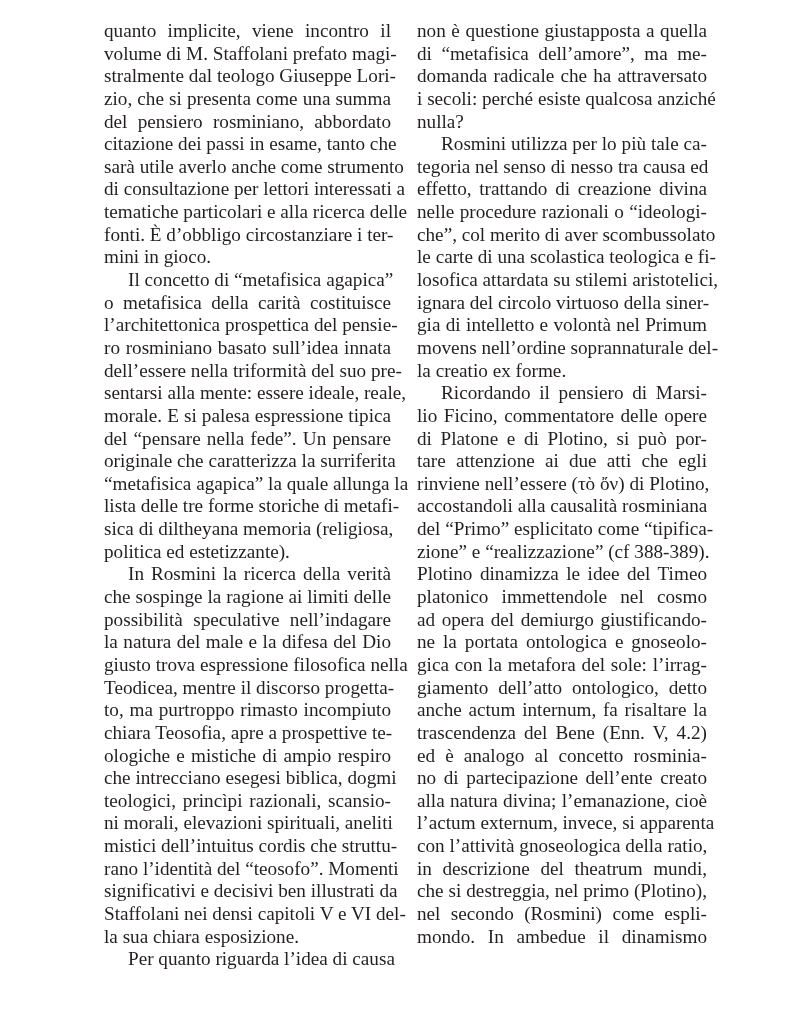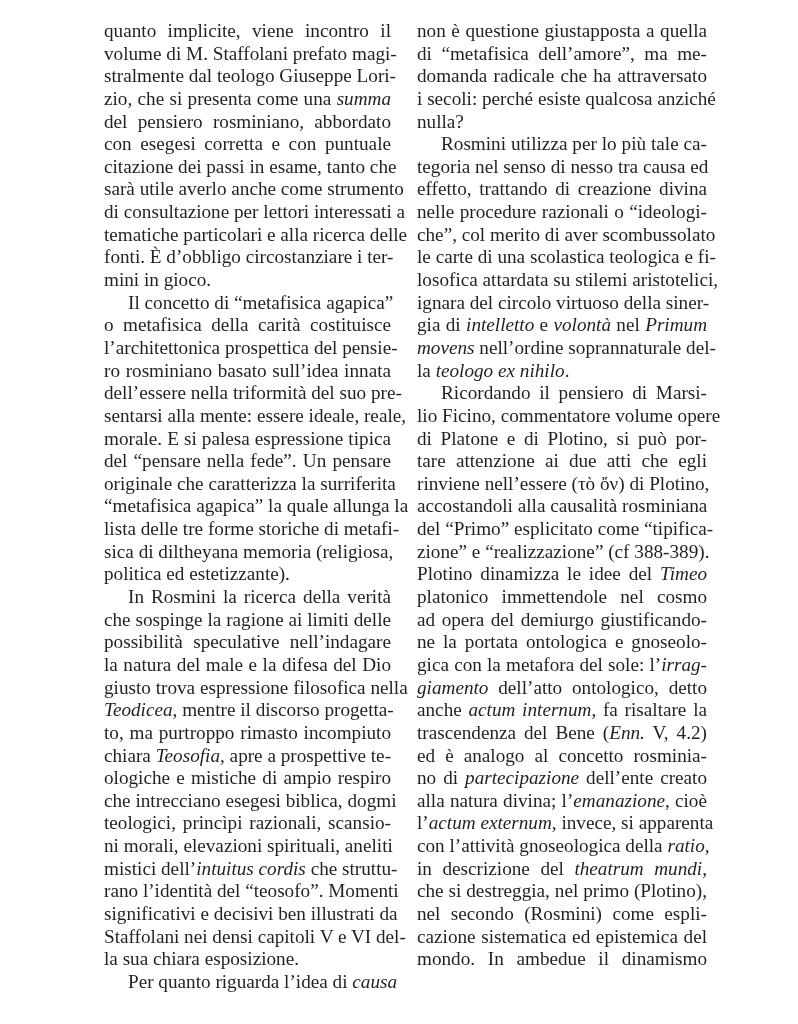--- a/index.html
+++ b/index.html
@@ -17,33 +17,32 @@
   }
   .col-left { left: 104px; width: 287px; }
   .col-right { left: 417px; width: 290px; }
   .line {
     display: block; height: 22.65px; white-space: nowrap;
     text-align: justify; text-align-last: justify;
     overflow: visible;
   }
   .line.last { text-align-last: left; }
   .line.indent { padding-left: 24px; }
-  .it { font-style: italic; }
+  .it { }
 </style>
 </head>
 <body>
 
 <div class="page">
   <div class="col col-left">
       <span class="line"><span>quanto implicite, viene incontro il</span></span>
       <span class="line"><span>volume di M. Staffolani prefato magi-</span></span>
       <span class="line"><span>stralmente dal teologo Giuseppe Lori-</span></span>
       <span class="line"><span>zio, che si presenta come una </span><span class="it">summa</span></span>
       <span class="line"><span>del pensiero rosminiano, abbordato</span></span>
-      <span class="line"><span>con esegesi corretta e con puntuale</span></span>
       <span class="line"><span>citazione dei passi in esame, tanto che</span></span>
       <span class="line"><span>sarà utile averlo anche come strumento</span></span>
       <span class="line"><span>di consultazione per lettori interessati a</span></span>
       <span class="line"><span>tematiche particolari e alla ricerca delle</span></span>
       <span class="line"><span>fonti. È d’obbligo circostanziare i ter-</span></span>
       <span class="line last"><span>mini in gioco.</span></span>
       <span class="line indent"><span>Il concetto di “metafisica agapica”</span></span>
       <span class="line"><span>o metafisica della carità costituisce</span></span>
       <span class="line"><span>l’architettonica prospettica del pensie-</span></span>
       <span class="line"><span>ro rosminiano basato sull’idea innata</span></span>
@@ -84,23 +83,23 @@
       <span class="line indent"><span>Rosmini utilizza per lo più tale ca-</span></span>
       <span class="line"><span>tegoria nel senso di nesso tra causa ed</span></span>
       <span class="line"><span>effetto, trattando di creazione divina</span></span>
       <span class="line"><span>nelle procedure razionali o “ideologi-</span></span>
       <span class="line"><span>che”, col merito di aver scombussolato</span></span>
       <span class="line"><span>le carte di una scolastica teologica e fi-</span></span>
       <span class="line"><span>losofica attardata su stilemi aristotelici,</span></span>
       <span class="line"><span>ignara del circolo virtuoso della siner-</span></span>
       <span class="line"><span>gia di </span><span class="it">intelletto</span><span> e </span><span class="it">volontà</span><span> nel </span><span class="it">Primum</span></span>
       <span class="line"><span class="it">movens</span><span> nell’ordine soprannaturale del-</span></span>
-      <span class="line last"><span>la </span><span class="it">teologo ex nihilo</span><span>.</span></span>
+      <span class="line last"><span>la </span><span class="it">creatio ex forme</span><span>.</span></span>
       <span class="line indent"><span>Ricordando il pensiero di Marsi-</span></span>
-      <span class="line"><span>lio Ficino, commentatore volume opere</span></span>
+      <span class="line"><span>lio Ficino, commentatore delle opere</span></span>
       <span class="line"><span>di Platone e di Plotino, si può por-</span></span>
       <span class="line"><span>tare attenzione ai due atti che egli</span></span>
       <span class="line"><span>rinviene nell’essere (τὸ ὄν) di Plotino,</span></span>
       <span class="line"><span>accostandoli alla causalità rosminiana</span></span>
       <span class="line"><span>del “Primo” esplicitato come “tipifica-</span></span>
       <span class="line"><span>zione” e “realizzazione” (cf 388-389).</span></span>
       <span class="line"><span>Plotino dinamizza le idee del </span><span class="it">Timeo</span></span>
       <span class="line"><span>platonico immettendole nel cosmo</span></span>
       <span class="line"><span>ad opera del demiurgo giustificando-</span></span>
       <span class="line"><span>ne la portata ontologica e gnoseolo-</span></span>
@@ -109,16 +108,15 @@
       <span class="line"><span>anche </span><span class="it">actum internum,</span><span> fa risaltare la</span></span>
       <span class="line"><span>trascendenza del Bene (</span><span class="it">Enn.</span><span> V, 4.2)</span></span>
       <span class="line"><span>ed è analogo al concetto rosminia-</span></span>
       <span class="line"><span>no di </span><span class="it">partecipazione</span><span> dell’ente creato</span></span>
       <span class="line"><span>alla natura divina; l’</span><span class="it">emanazione</span><span>, cioè</span></span>
       <span class="line"><span>l’</span><span class="it">actum externum</span><span>, invece, si apparenta</span></span>
       <span class="line"><span>con l’attività gnoseologica della </span><span class="it">ratio</span><span>,</span></span>
       <span class="line"><span>in descrizione del </span><span class="it">theatrum mundi</span><span>,</span></span>
       <span class="line"><span>che si destreggia, nel primo (Plotino),</span></span>
       <span class="line"><span>nel secondo (Rosmini) come espli-</span></span>
-      <span class="line"><span>cazione sistematica ed epistemica del</span></span>
       <span class="line"><span>mondo. In ambedue il dinamismo</span></span>
     </div>
 </div>
 
 </body></html>

